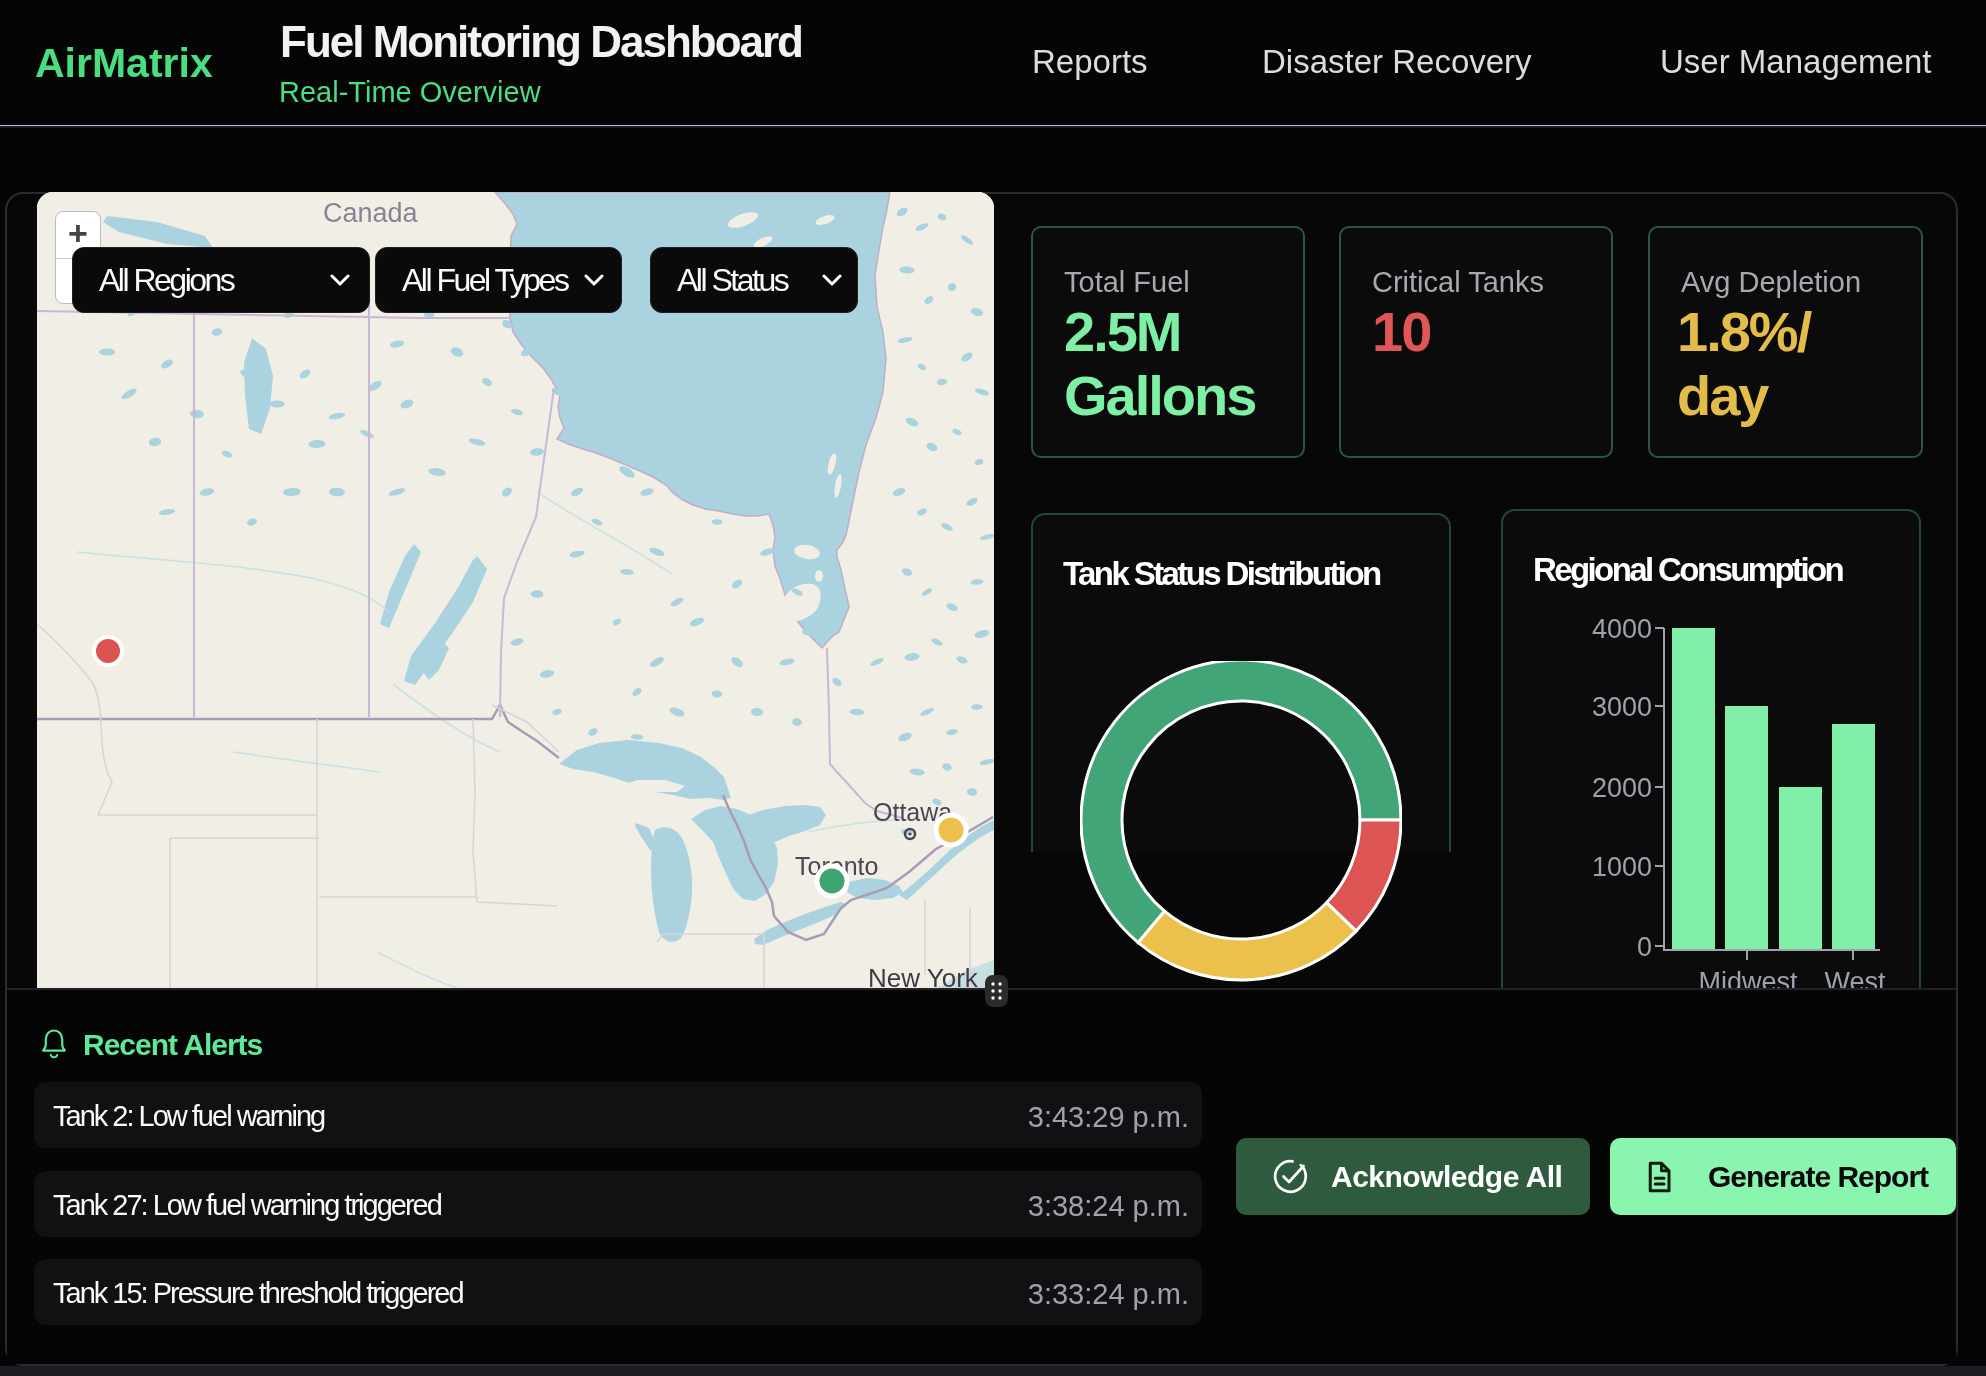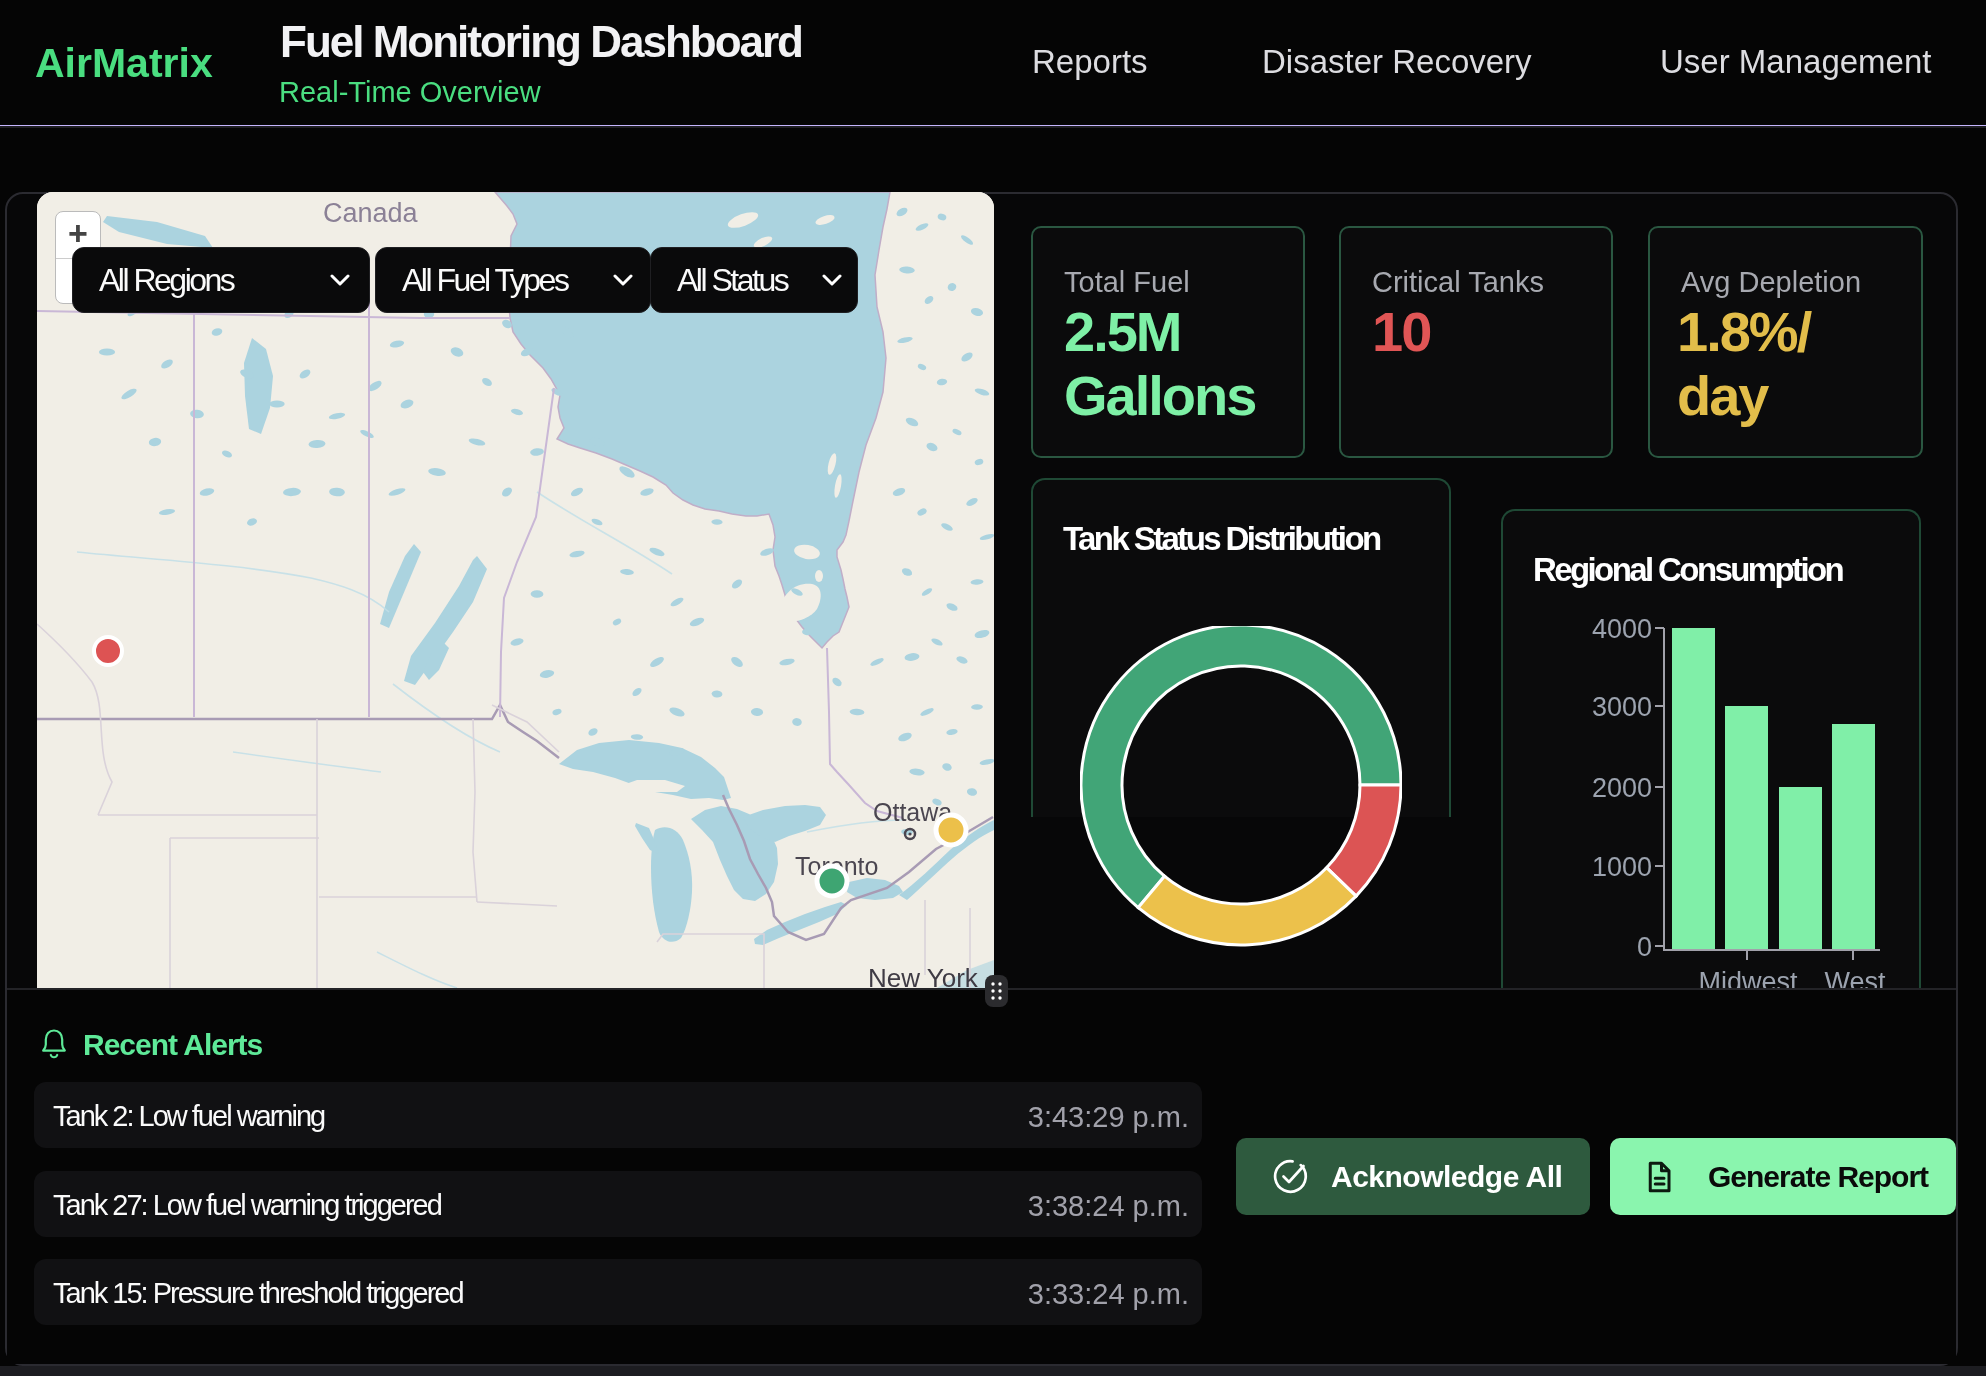--- a/index.html
+++ b/index.html
@@ -250,21 +250,21 @@
     <div style="position:absolute; left:0; top:46px; width:100%; height:1px; background:#ccc;"></div>
     <div style="position:absolute; left:0; top:2px; width:100%; text-align:center; font-size:34px; font-weight:bold; color:#444;">+</div>
   </div>
 
   <div class="dd abs" style="left:72px;  width:298px;">
       <span class="lab">All Regions</span>
     <svg style="position:absolute; right:18px; top:26px;" width="22" height="13" viewBox="0 0 22 13">
         <path d="M3 2 L11 10 L19 2" fill="none" stroke="#fff" stroke-width="3" stroke-linecap="round" stroke-linejoin="round"></path>
       </svg>
     </div>
-  <div class="dd abs" style="left:375px; width:276px;">
+  <div class="dd abs" style="left:375px; width:247px;">
       <span class="lab">All Fuel Types</span>
     <svg style="position:absolute; right:16px; top:26px;" width="22" height="13" viewBox="0 0 22 13">
         <path d="M3 2 L11 10 L19 2" fill="none" stroke="#fff" stroke-width="3" stroke-linecap="round" stroke-linejoin="round"></path>
       </svg>
     </div>
   <div class="dd abs" style="left:650px; width:208px;">
       <span class="lab">All Status</span>
     <svg style="position:absolute; right:14px; top:26px;" width="22" height="13" viewBox="0 0 22 13">
         <path d="M3 2 L11 10 L19 2" fill="none" stroke="#fff" stroke-width="3" stroke-linecap="round" stroke-linejoin="round"></path>
       </svg>
@@ -276,21 +276,21 @@
   </div>
   <div class="card abs" style="left:1339px; width:274px;">
     <span class="lab">Critical Tanks</span>
     <span class="val" style="color:#e05555;">10</span>
   </div>
   <div class="card abs" style="left:1648px; width:275px;">
     <span class="lab">Avg Depletion</span>
     <span class="val" style="color:#e2bd4a; left:27px;">1.8%/<br>day</span>
   </div>
 
-  <div class="panel abs" style="left:1031px; top:478px; width:420px; height:339px; border-bottom:none; border-radius:14px 14px 0 0;">
+  <div class="panel abs" style="left:1031px; top:513px; width:420px; height:339px; border-bottom:none; border-radius:14px 14px 0 0;">
     <span class="ptitle">Tank Status Distribution</span>
     <svg class="abs" style="left:47px; top:146px;" width="322" height="324" viewBox="0 0 322 324">
       <g transform="translate(161,159)">
         <path d="M-102.8,122.6 A160,160 0 1 1 160.0,-0.0 L119.0,-0.0 A119,119 0 1 0 -76.5,91.2 Z" fill="#41a577" stroke="#fff" stroke-width="3"></path>
         <path d="M160.0,-0.0 A160,160 0 0 1 115.1,111.1 L85.6,82.7 A119,119 0 0 0 119.0,-0.0 Z" fill="#dc5454" stroke="#fff" stroke-width="3"></path>
         <path d="M115.1,111.1 A160,160 0 0 1 -102.8,122.6 L-76.5,91.2 A119,119 0 0 0 85.6,82.7 Z" fill="#ecc14b" stroke="#fff" stroke-width="3"></path>
       </g>
     </svg>
   </div>
 

